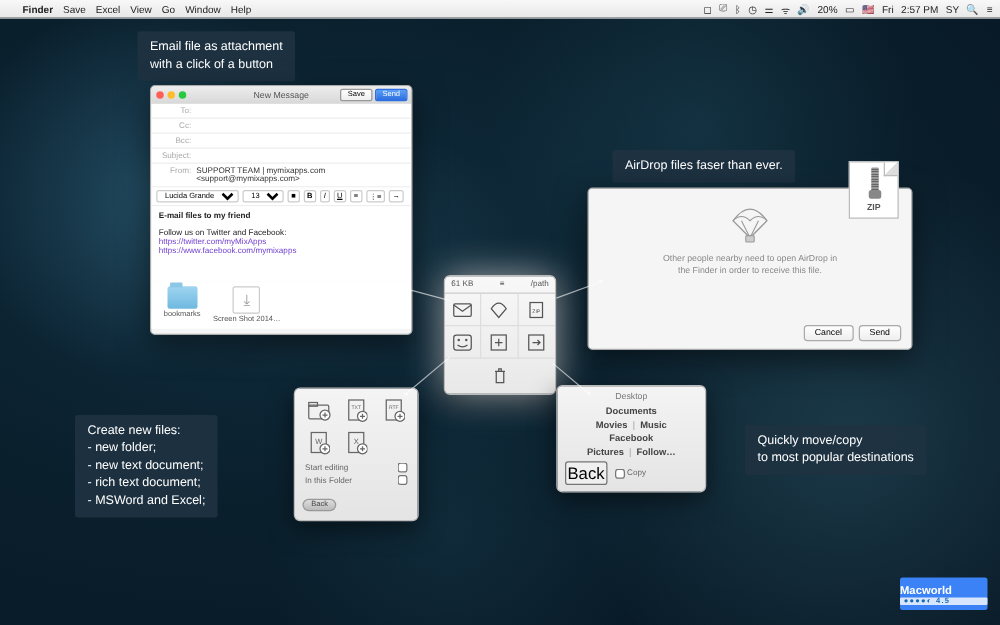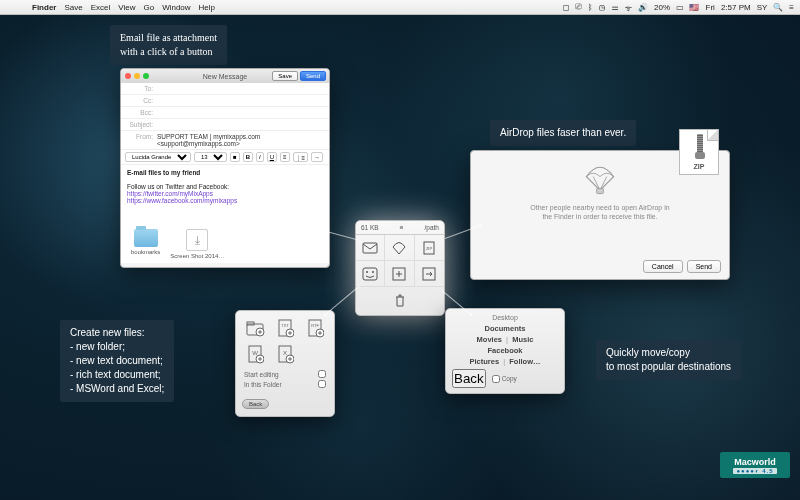--- a/index.html
+++ b/index.html
@@ -1,21 +1,21 @@
 <!DOCTYPE html>
 <html><head>
 <meta charset="utf-8">
 <style>
 * { margin: 0; padding: 0; box-sizing: border-box; font-family: "Lucida Grande", "Helvetica Neue", Arial, sans-serif; }
 body { width: 800px; height: 500px; overflow: hidden; position: relative; background: radial-gradient(ellipse at 30% 40%, #1a3a4a 0%, #0d2635 25%, #0a1f2c 50%, #081825 100%); }
 body::before { content: ""; position: absolute; inset: 0; background: radial-gradient(circle at 15% 30%, rgba(60,120,150,0.4) 0%, transparent 20%), radial-gradient(circle at 70% 20%, rgba(40,90,110,0.3) 0%, transparent 25%), radial-gradient(circle at 85% 70%, rgba(80,140,160,0.25) 0%, transparent 30%), radial-gradient(circle at 45% 85%, rgba(30,70,90,0.3) 0%, transparent 25%); }
 
 
 .menubar { position: absolute; top: 0; left: 0; right: 0; height: 15px; background: linear-gradient(#f8f8f8, #e8e8e8); border-bottom: 1px solid #bbb; display: flex; align-items: center; font-size: 8px; color: #222; z-index: 100; }
-.menubar .left { display: flex; align-items: center; gap: 8px; padding-left: 24px; }
+.menubar .left { display: flex; align-items: center; gap: 8px; padding-left: 10px; }
 .menubar .left .apple { font-size: 10px; }
 .menubar .right { margin-left: auto; display: flex; align-items: center; gap: 6px; padding-right: 6px; font-size: 8px; }
 .menubar .right span { display: inline-flex; align-items: center; }
 
 
 .callout { position: absolute; background: rgba(30,50,65,0.92); color: #fff; font-size: 10px; padding: 6px 10px; border-radius: 2px; line-height: 1.4; }
 
 
 .mailwin { position: absolute; left: 120px; top: 68px; width: 210px; height: 200px; background: #f5f5f5; border: 1px solid #aaa; border-radius: 4px; box-shadow: 0 8px 25px rgba(0,0,0,0.5); overflow: hidden; }
 .mailwin .titlebar { height: 14px; background: linear-gradient(#ededed,#d8d8d8); display: flex; align-items: center; font-size: 7px; position: relative; }
@@ -80,21 +80,21 @@
 .destpanel .row .sep { color: #bbb; }
 .destpanel .foot { display: flex; align-items: center; gap: 6px; margin-top: 3px; }
 .destpanel .foot label { display:flex; align-items:center; gap:2px; font-size:6.5px; color:#666;}
 .destpanel .foot input { width:8px; height:8px; }
 
 
 .arrow { position: absolute; height: 1px; background: rgba(255,255,255,0.6); transform-origin: left center; }
 .arrow::after { content:""; position:absolute; right:-1px; top:-2px; border:2.5px solid transparent; border-left-color: rgba(255,255,255,0.7); }
 
 
-.badge { position: absolute; right: 10px; bottom: 22px; width: 70px; height: 26px; background: #0f766e; color: #fff; display: flex; flex-direction: column; align-items: center; justify-content: center; font-size: 9px; font-weight: bold; border-radius: 2px; }
+.badge { position: absolute; right: 10px; bottom: 12px; width: 70px; height: 26px; background: #3b82f6; color: #fff; display: flex; flex-direction: column; justify-content: center; font-size: 9px; font-weight: bold; border-radius: 2px; }
 .badge .mice { font-size: 6px; letter-spacing: 1px; opacity: 0.8; margin-top: 1px; background:#fff; color:#0a63a8; padding:0 3px; border-radius:1px;}
 
 svg { display: block; }
 </style>
 </head>
 <body>
 
 <div class="menubar">
   <div class="left">
     <span class="apple"></span>
@@ -118,23 +118,23 @@
     <span>▭</span>
     <span>🇺🇸</span>
     <span>Fri</span>
     <span>2:57 PM</span>
     <span>SY</span>
     <span>🔍</span>
     <span>≡</span>
   </div>
 </div>
 
-<div class="callout" style="left:110px; top:25px;font-family:Liberation Serif, serif;">Email file as attachment<br>with a click of a button</div>
+<div class="callout" style="left:110px; top:25px;">Email file as attachment<br>with a click of a button</div>
 <div class="callout" style="left:490px; top:120px;">AirDrop files faser than ever.</div>
-<div class="callout" style="left:60px; top:320px;">Create new files:<br>- new folder;<br>- new text document;<br>- rich text document;<br>- MSWord and Excel;</div>
+<div class="callout" style="left:60px; top:332px;">Create new files:<br>- new folder;<br>- new text document;<br>- rich text document;<br>- MSWord and Excel;</div>
 <div class="callout" style="left:596px; top:340px;">Quickly move/copy<br>to most popular destinations</div>
 
 <div class="mailwin">
   <div class="titlebar">
     <div class="traffic">
         <i></i>
         <i></i>
         <i></i>
       </div>
     <div class="title">New Message</div>

